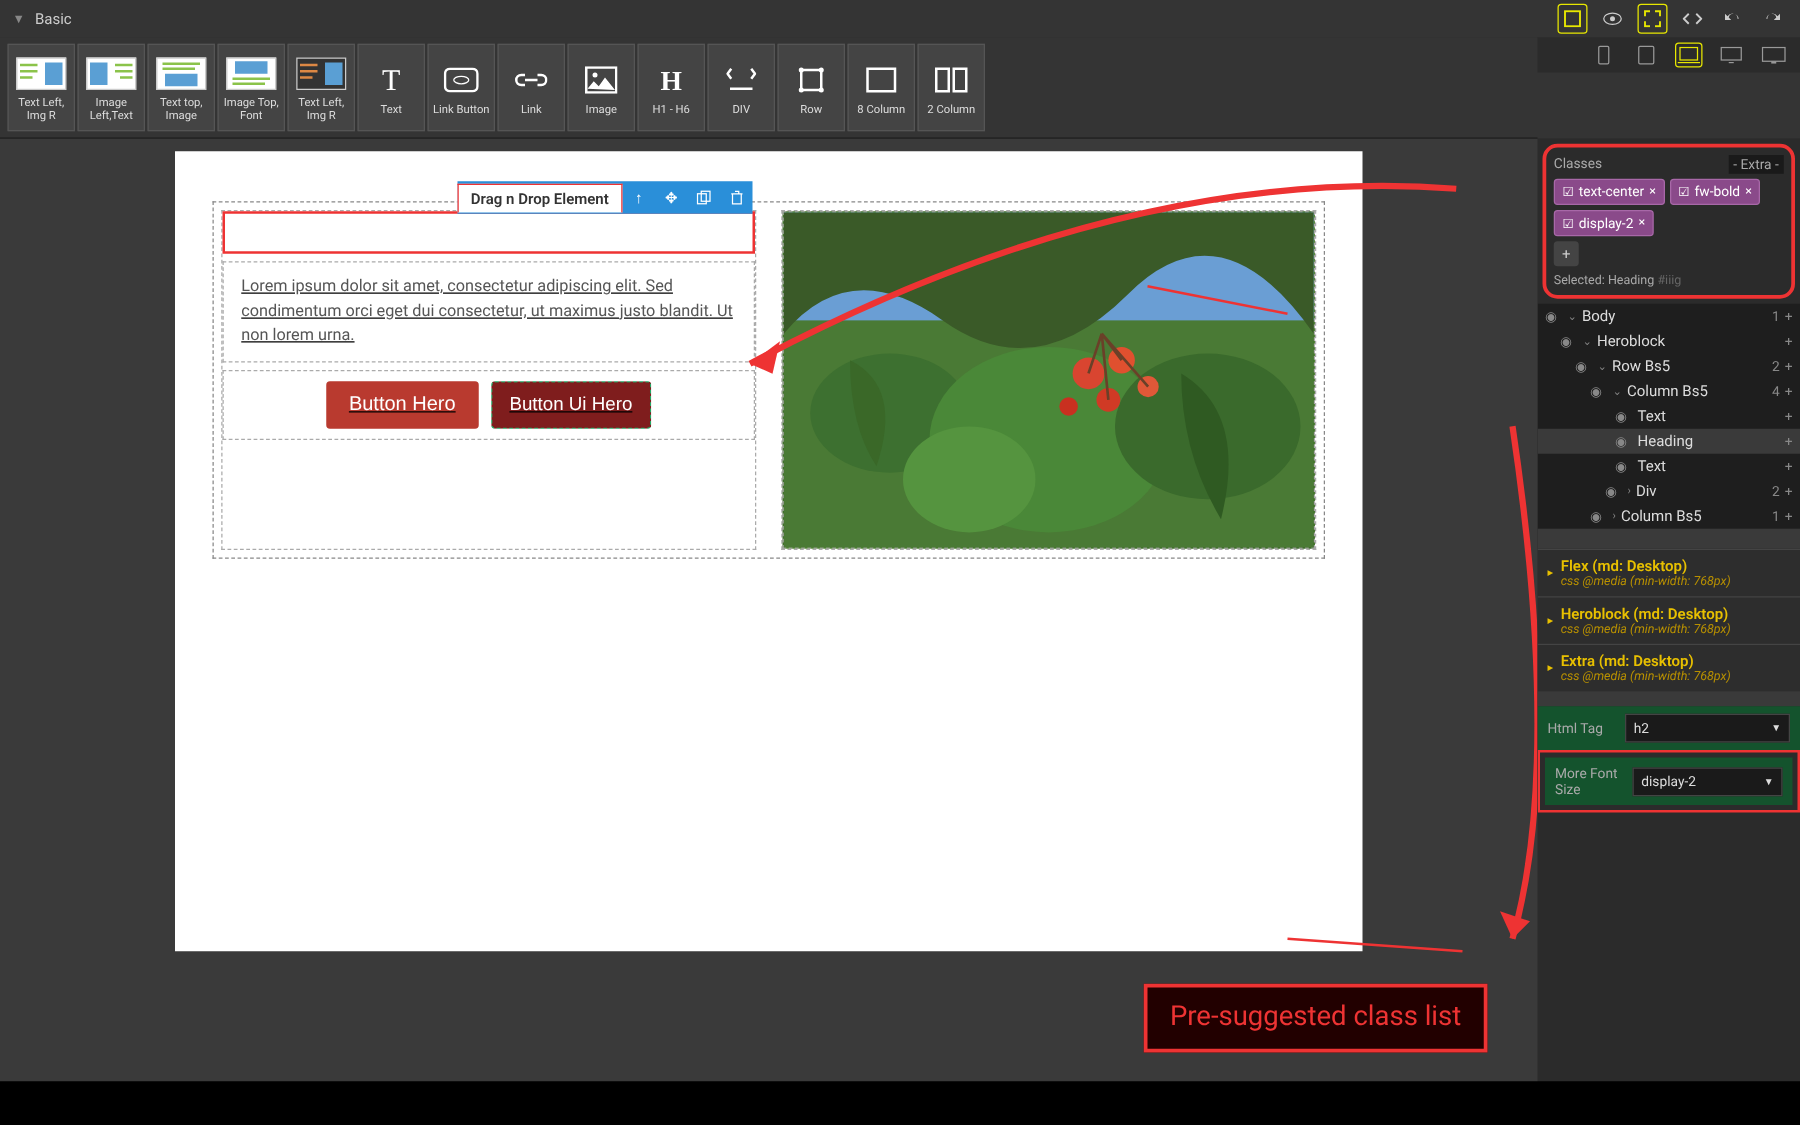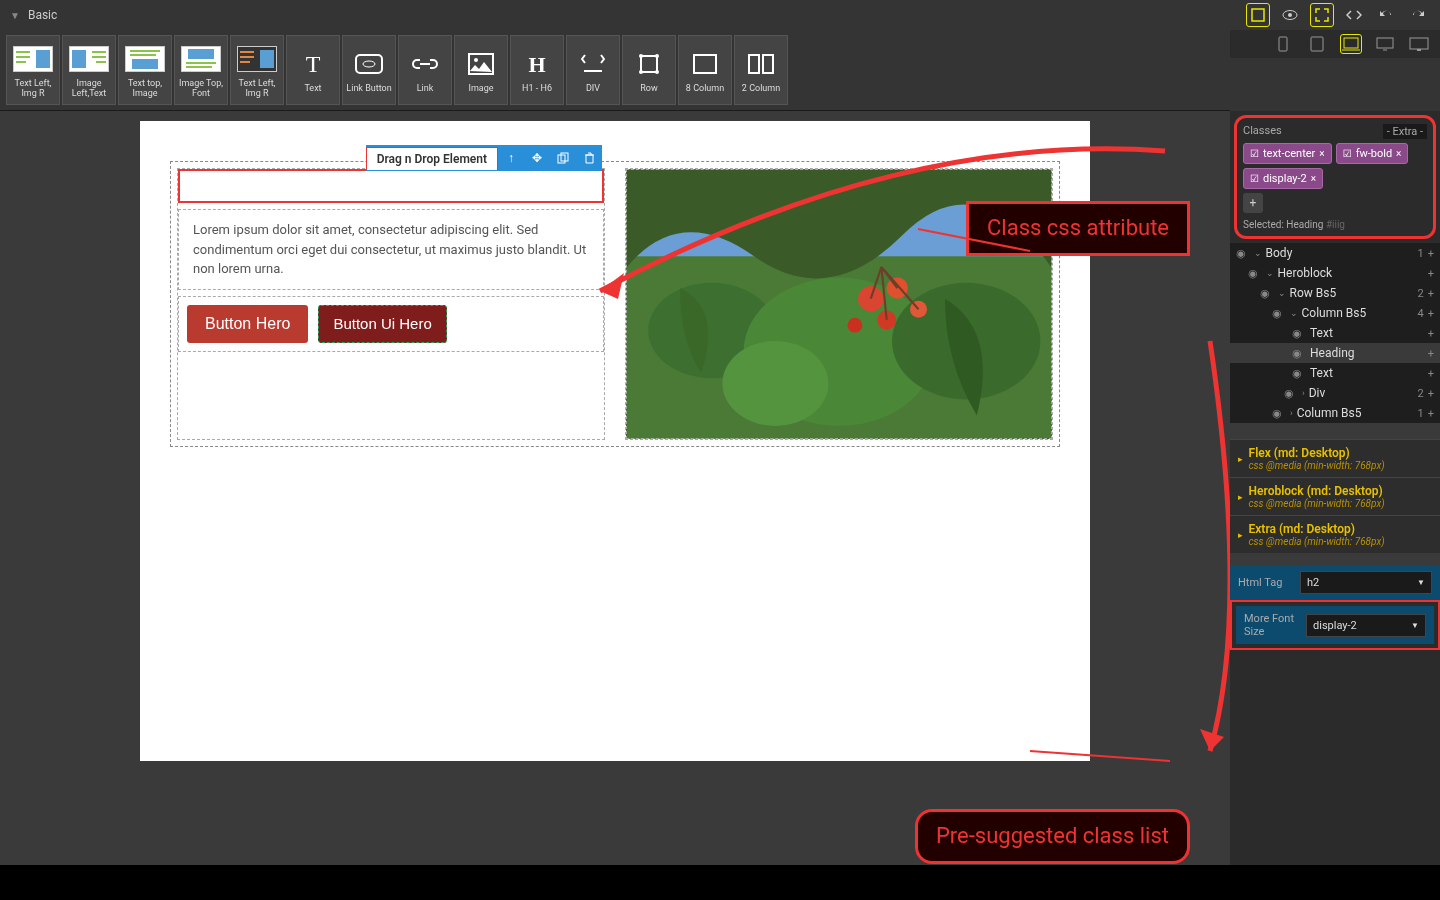--- a/index.html
+++ b/index.html
@@ -16,40 +16,40 @@
 
 .component-bar { display: flex; background: #343434; padding: 5px 6px; gap: 2px; border-bottom: 1px solid #1a1a1a; }
 .comp { width: 54px; height: 70px; background: #444; border: 1px solid #555; display: flex; flex-direction: column; align-items: center; justify-content: center; color: #ddd; font-size: 9px; text-align: center; padding: 2px; cursor: pointer; }
 .comp .comp-icon { width: 40px; height: 32px; display: flex; align-items: center; justify-content: center; margin-bottom: 3px; }
 .comp-thumb { width: 40px; height: 26px; background: #fff; border: 1px solid #ccc; position: relative; }
 .thumb-line { position: absolute; background: #8bc34a; height: 2px; }
 .thumb-box { position: absolute; background: #5a9fd4; }
 
 
 .main-area { display: flex; height: calc(900px - 30px - 80px - 35px); }
-.canvas-wrap { flex: 1; background: #3a3a3a; overflow: auto; position: relative; padding: 10px 0 0 0; }
+.canvas-wrap { flex: 1; background: #3a3a3a; overflow: auto; position: relative; padding: 10px 0 0 0; text-decoration: underline; }
 .canvas { width: 950px; background: #fff; margin: 0 auto; min-height: 640px; padding: 40px 30px; position: relative; }
 
 .hero-row { display: flex; gap: 20px; border: 1px dashed #888; padding: 6px; position: relative; }
 .hero-col { flex: 1; border: 1px dashed #aaa; padding: 0; position: relative; }
 .hero-col.col-left { }
 .hero-img { width: 100%; height: 270px; border: 1px dashed #aaa; display: flex; align-items: center; justify-content: center; background: linear-gradient(135deg,#5a8f3c 0%,#3d6b2a 60%); position: relative; overflow: hidden; }
 .hero-img svg{ width:100%; height:100%; }
 
 .text-block { border: 1px dashed #aaa; padding: 10px 14px; margin-bottom: 6px; color: #555; font-size: 13px; line-height: 1.5; }
 
 .selected-box { border: 2px solid #e33; position: relative; margin-bottom: 6px; padding: 10px 8px 20px 8px; }
 .selected-label { position: absolute; top: -26px; right: 0; background: #2a8fd9; color: #fff; font-size: 12px; display: flex; align-items: center; }
 .sel-title { padding: 4px 10px; font-weight: 600; color: #333; background: #fff; border: 1px solid #e33; border-bottom: none; }
 .sel-icons { display: flex; }
 .sel-icon { width: 26px; height: 26px; display: flex; align-items: center; justify-content: center; cursor: pointer; }
 
 .heading-text { font-size: 52px; font-weight: 700; color: #3a3f44; text-align: center; line-height: 1.15; }
 
-.button-row { display: flex; gap: 10px; border: 1px dashed #aaa; padding: 8px; }
+.button-row { display: flex; gap: 10px; border: 1px dashed #aaa; padding: 8px; justify-content: center; }
 .btn-hero { background: #b93a2f; color: #fff; padding: 10px 18px; border: none; font-size: 16px; border-radius: 3px; }
 .btn-hero2 { background: #7f1d1d; color: #fff; padding: 8px 14px; border: 1px dashed #2a6; font-size: 15px; border-radius: 3px; }
 
 
 .right-panel { width: 210px; background: #2b2b2b; color: #ccc; font-size: 12px; display: flex; flex-direction: column; overflow: hidden; }
 .classes-box { border: 3px solid #e33; border-radius: 12px; padding: 6px 6px 6px 6px; margin: 4px; position: relative; }
 .classes-header { display: flex; justify-content: space-between; font-size: 11px; color: #aaa; margin-bottom: 4px; gap: 16px; }
 .chip-row { display: flex; flex-wrap: wrap; gap: 4px; }
 .chip { background: #8a4a8a; color: #fff; font-size: 11px; padding: 3px 6px; border-radius: 3px; display: flex; align-items: center; gap: 4px; border: 1px solid #a868a8; }
 .chip .check { font-size: 10px; }
@@ -66,21 +66,21 @@
 .tree-label { }
 .tree-right { color: #888; font-size: 11px; display: flex; gap: 4px; }
 .tree-row.highlighted { background: #3a3a3a; }
 
 .style-section { background: #2d2d2d; border-top: 1px solid #444; padding: 6px 8px; }
 .style-title { color: #e8c000; font-size: 12px; font-weight: 600; }
 .style-sub { color: #b89000; font-size: 10px; font-style: italic; }
 .style-row { display: flex; align-items: center; gap: 6px; }
 .style-row .arr { color: #e8c000; font-size: 9px; }
 
-.prop-row { display: flex; align-items: center; padding: 6px 8px; gap: 6px; background: #0c4a6e; }
+.prop-row { display: flex; align-items: center; padding: 6px 8px; gap: 6px; background: #14532d; }
 .prop-label { width: 56px; font-size: 11px; color: #aaa; }
 .prop-select { flex: 1; background: #1a1a1a; border: 1px solid #444; color: #ddd; padding: 4px 6px; font-size: 11px; cursor: pointer; display: flex; justify-content: space-between; align-items: center; }
 .prop-select .dd { font-size: 8px; }
 
 
 .device-bar { display: flex; gap: 12px; padding: 4px 10px; justify-content: flex-end; background: #2b2b2b; }
 .dev-icon { width: 22px; height: 20px; display: flex; align-items: center; justify-content: center; color: #999; cursor: pointer; border-radius: 3px; }
 .dev-icon.active { color: #e8e800; border: 1px solid #e8e800; }
 
 
@@ -357,24 +357,21 @@
               <circle cx="215" cy="155" r="7" fill="#c93020"></circle>
               <path d="M230 130 L240 100 M255 120 L240 100 M245 150 L240 100 M275 140 L240 100" stroke="#6a4028" stroke-width="2"></path>
               <path d="M50 120 Q90 140 70 200 Q50 170 50 120" fill="#3a6828"></path>
               <path d="M300 130 Q350 160 330 240 Q300 190 300 130" fill="#2f5a22"></path>
             </svg>
           </div>
         </div>
       </div>
     </div>
 
-    <div class="anno" style="top:90px; right:40px;">
-      <span>Class css attribute</span>
-    </div>
-    <div class="anno" style="bottom:2px; right:40px;border-radius:17px;">
+    <div class="anno" style="bottom:24px; right:40px;">
       <span>Pre-suggested class list</span>
     </div>
 
     <svg class="anno-arrow" style="top:0; left:0; width:100%; height:100%; pointer-events:none;">
       <path d="M 1165 40 Q 900 20 600 180" stroke="#e33" stroke-width="5" fill="none"></path>
       <path d="M 600 180 l 24 -18 l -6 26 z" fill="#e33"></path>
       <path d="M 918 118 L 1030 140" stroke="#e33" stroke-width="2" fill="none"></path>
       <path d="M 1030 640 L 1170 650" stroke="#e33" stroke-width="2" fill="none"></path>
       <path d="M 1210 230 Q 1250 500 1210 640" stroke="#e33" stroke-width="5" fill="none"></path>
       <path d="M 1210 640 l -10 -22 l 24 8 z" fill="#e33"></path>

